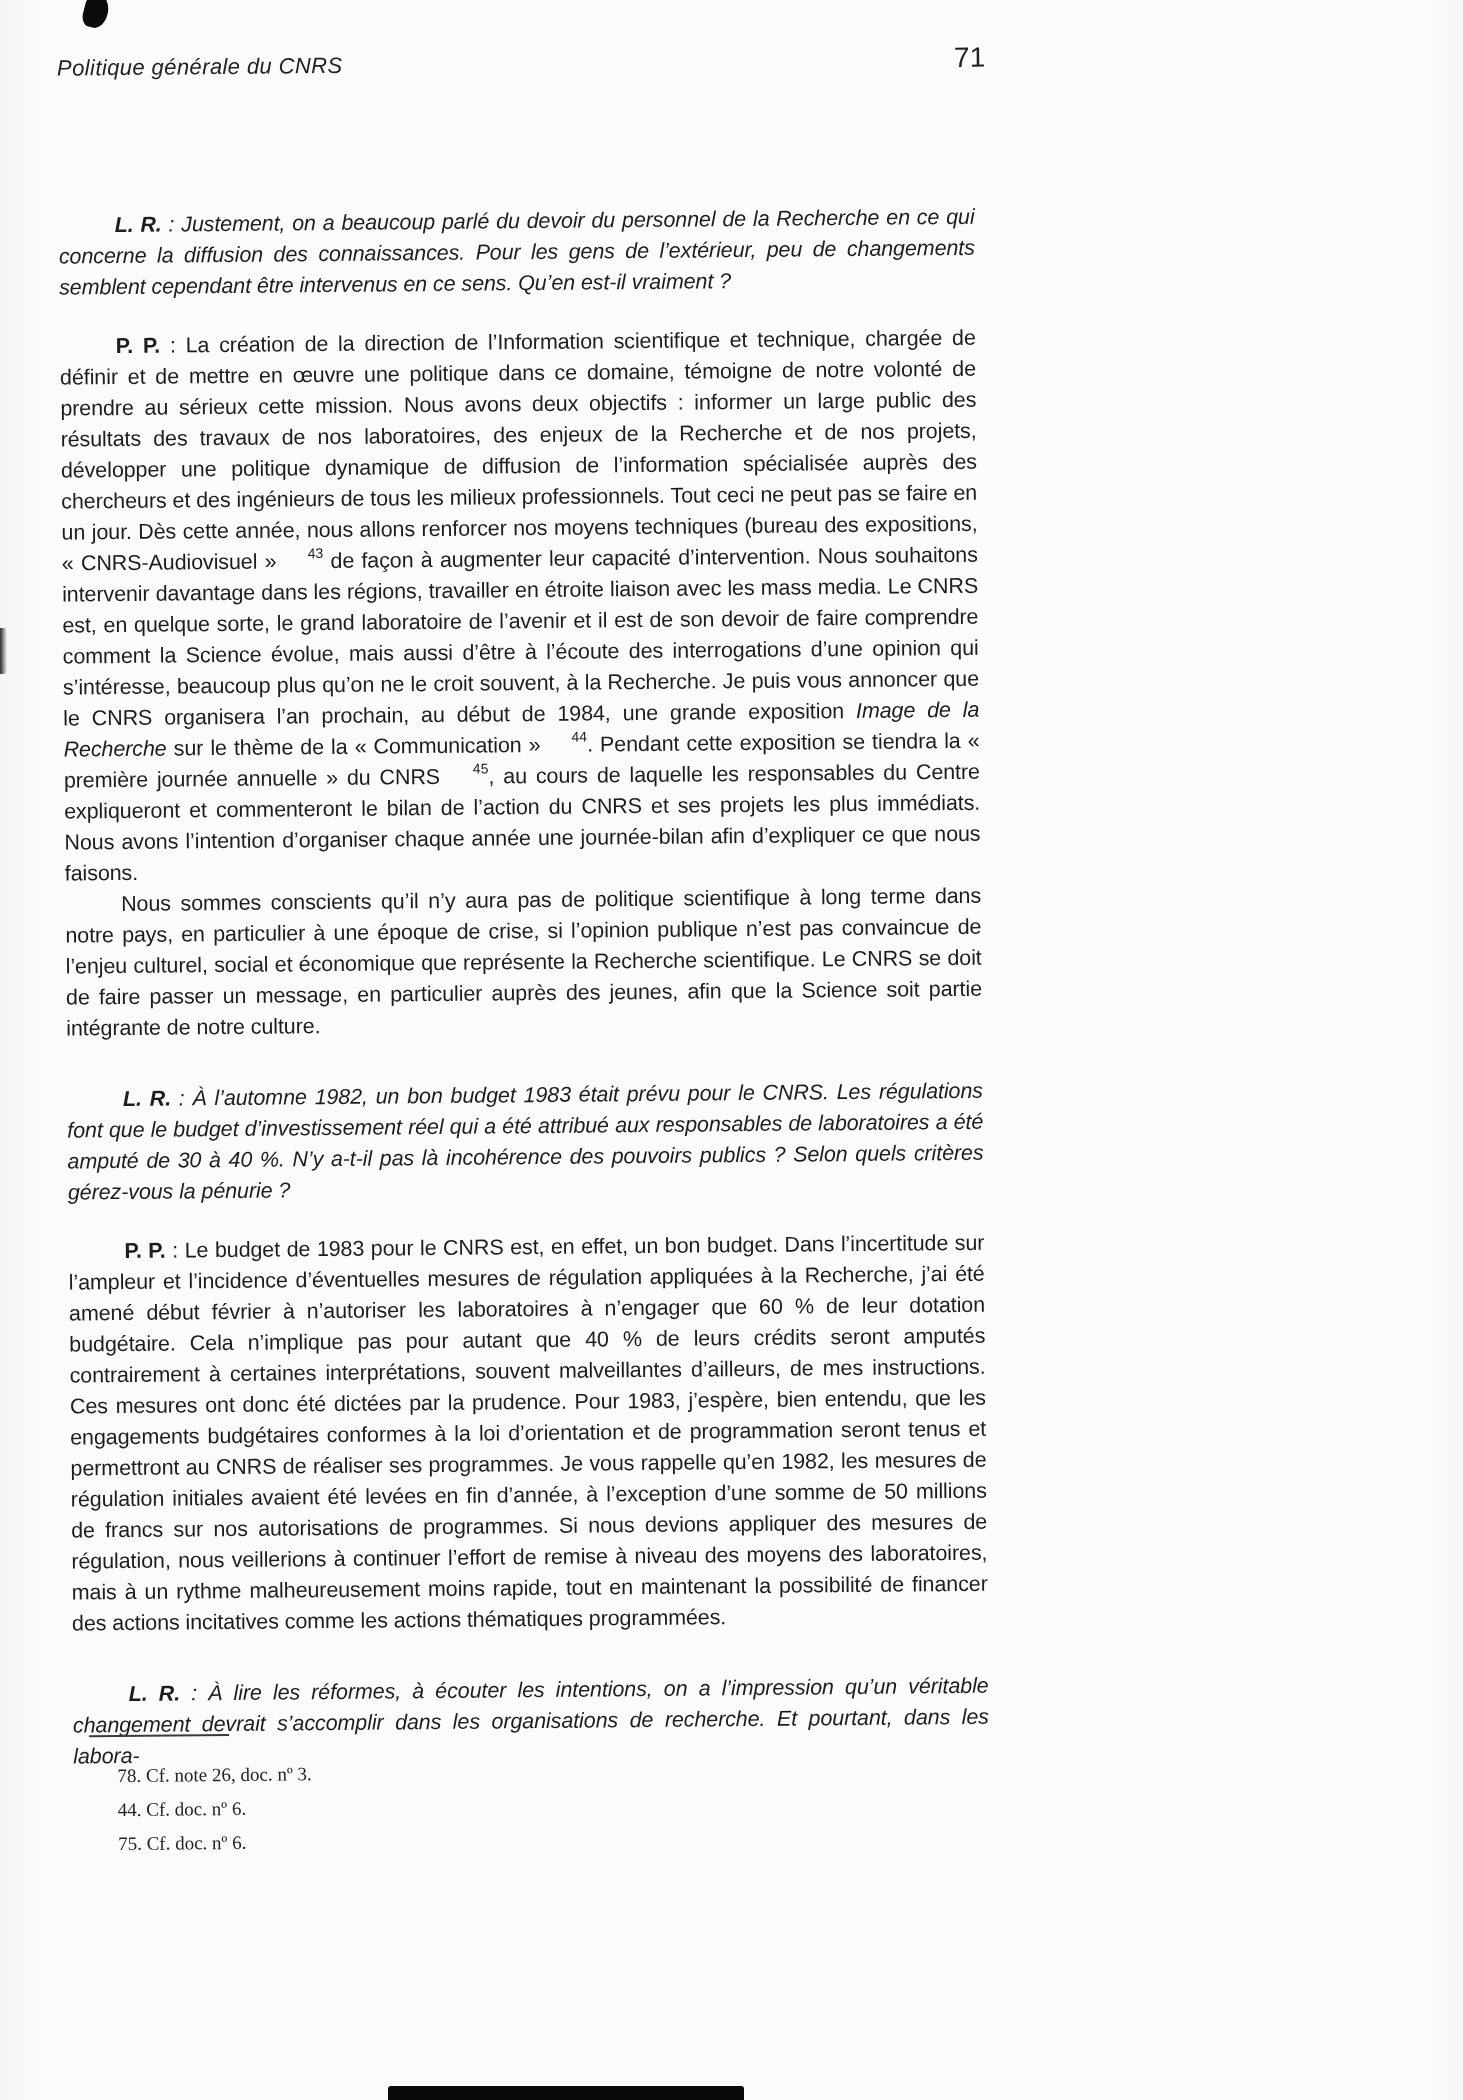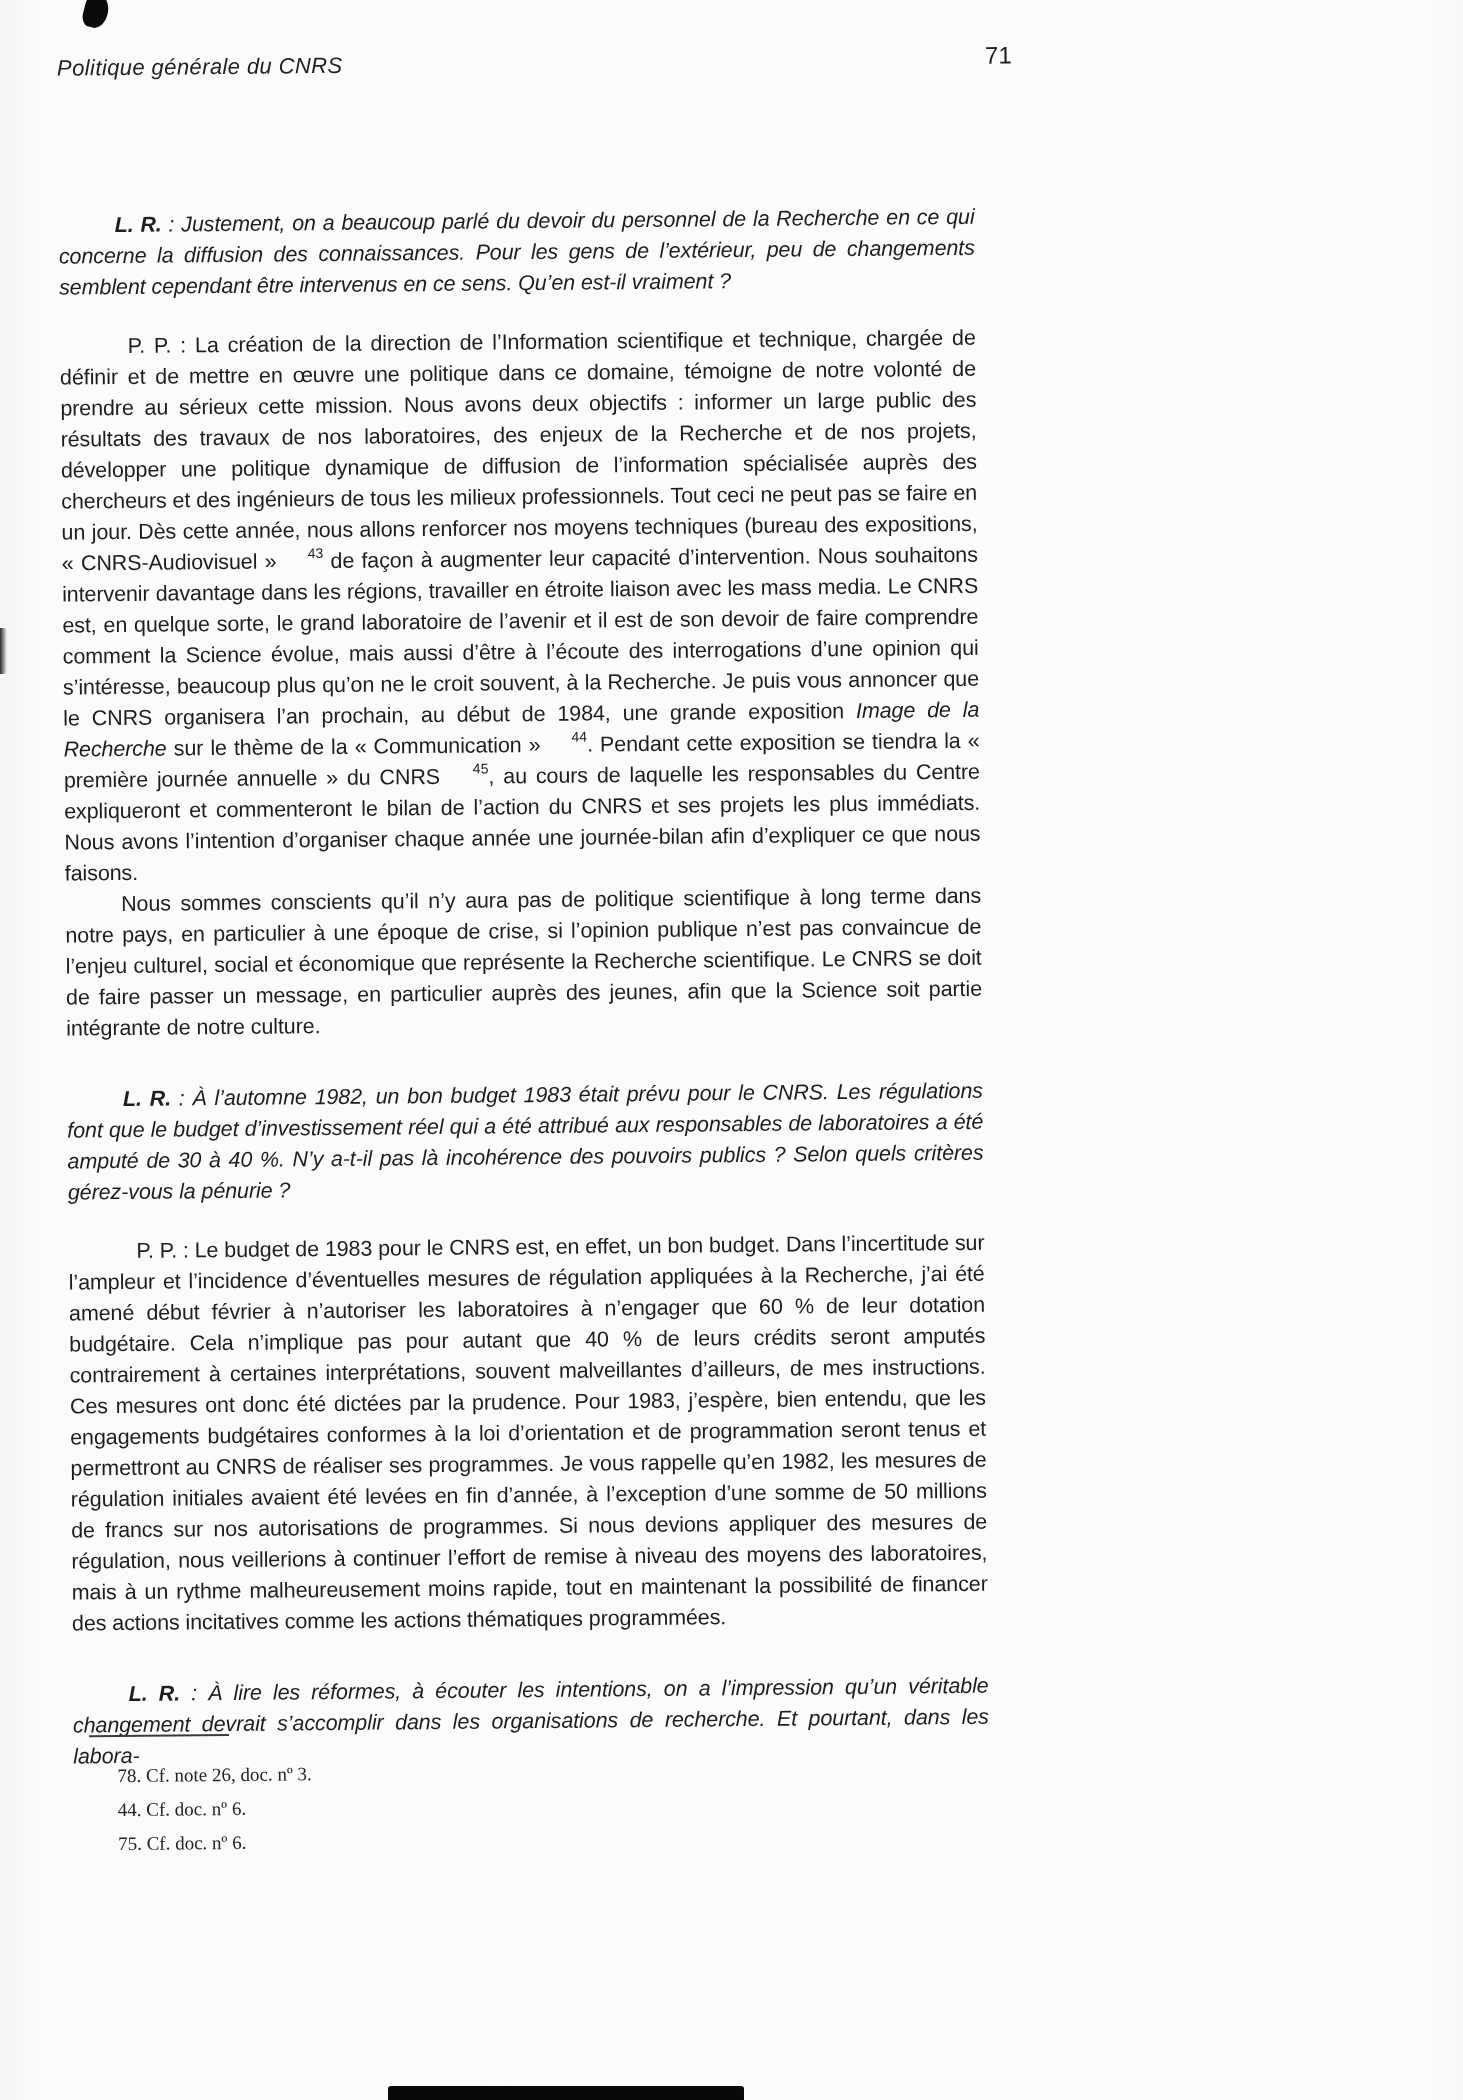--- a/index.html
+++ b/index.html
@@ -17,38 +17,38 @@
   .tilt {
     position:absolute; left:0; top:0; width:1463px; height:2100px;
     transform:rotate(-0.55deg); transform-origin:120px 1000px;
   }
   .header-title {
     position:absolute; left:66px; top:55px;
     font-size:22px; font-style:italic; letter-spacing:0.4px; color:#222;
     white-space:nowrap;
   }
   .page-number {
-    position:absolute; left:994px; top:50px;
-    font-size:24px; color:#222;
+    position:absolute; left:963px; top:50px;
+    font-size:28px; color:#222;
   }
   .body-text {
     position:absolute; left:66px; top:210px; width:916px;
     font-size:21.5px; line-height:31px; color:#1d1d1d;
     letter-spacing:-0.1px;
   }
   p.p {
     margin:0; text-align:justify; text-indent:56px;
     text-justify:inter-word;
   }
   p.turn { margin-top:28px; }
   p.turn:first-child { margin-top:0; }
   p.big-gap { margin-top:40px; }
   .q { font-style:italic; }
   .bi { font-weight:bold; }
-  .b  { font-weight:normal;margin-left:12px; }
+  .b  { font-weight:bold; }
   .i  { font-style:italic; }
   sup.fnref {
     font-size:14px; line-height:0; position:relative; top:-2px;
     letter-spacing:0;
     margin-left:24px;
   }
   .footnote-block {
     position:absolute; left:66px; top:1735px; width:916px;
   }
   .footnote-rule {

